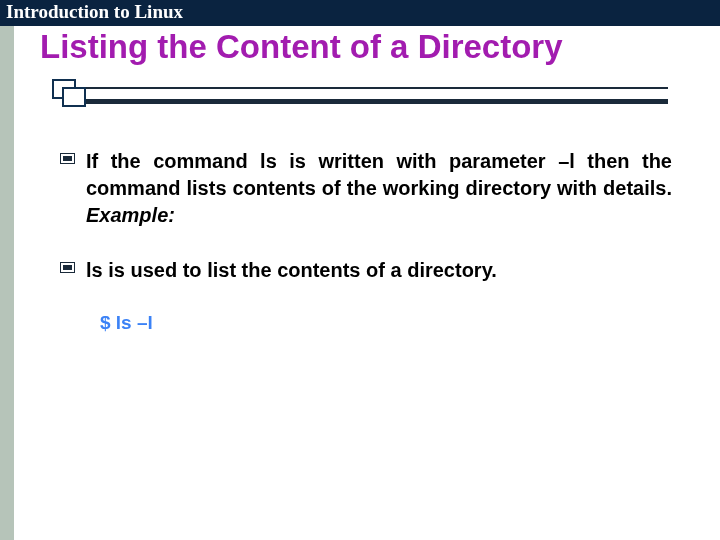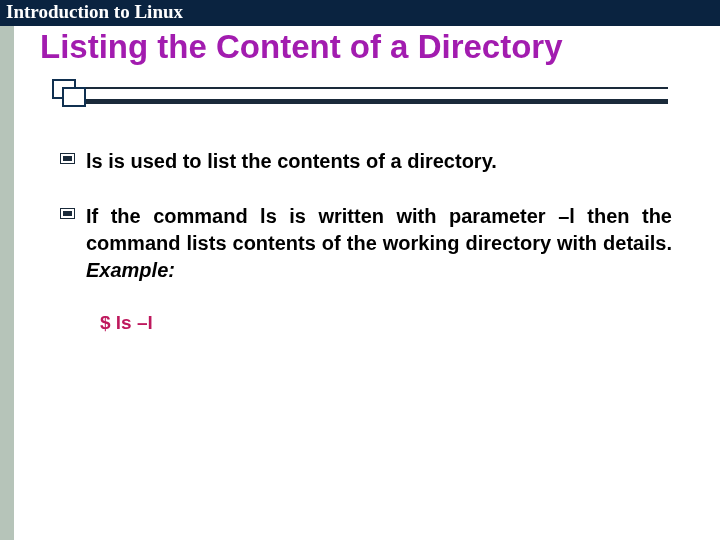--- a/index.html
+++ b/index.html
@@ -133,21 +133,21 @@
     line-height: 1.35;
   }
   .justify {
     text-align: justify;
     text-justify: inter-word;
   }
   .example {
     position: relative;
     margin-left: 40px;
     margin-top: 6px;
-    color: #be185d;
+    color: #3b82f6;
     font-weight: 700;
     font-size: 19px;
   }
   .italic {
     font-style: italic;
   }
 </style>
 </head>
 <body>
 
@@ -168,30 +168,30 @@
   <div class="hr-thin"></div>
   <div class="hr-thick"></div>
 
   <div class="body">
 
     <div class="bullet">
       <span class="bullet-icon">
         <span class="outer"></span>
           <span class="inner"></span>
       </span>
-      <div class="bullet-text">ls is used to list the contents of a directory.</div>
+      <div class="bullet-text justify">
+        <span>If the command ls is written with parameter –l then the command lists contents of the working directory with details. </span><span class="italic">Example:</span>
+      </div>
     </div>
 
     <div class="bullet">
       <span class="bullet-icon">
         <span class="outer"></span>
           <span class="inner"></span>
       </span>
-      <div class="bullet-text justify">
-        <span>If the command ls is written with parameter –l then the command lists contents of the working directory with details. </span><span class="italic">Example:</span>
-      </div>
+      <div class="bullet-text">ls is used to list the contents of a directory.</div>
     </div>
 
     <div class="example">$ ls –l</div>
 
   </div>
 
 </div>
 
 </body></html>

